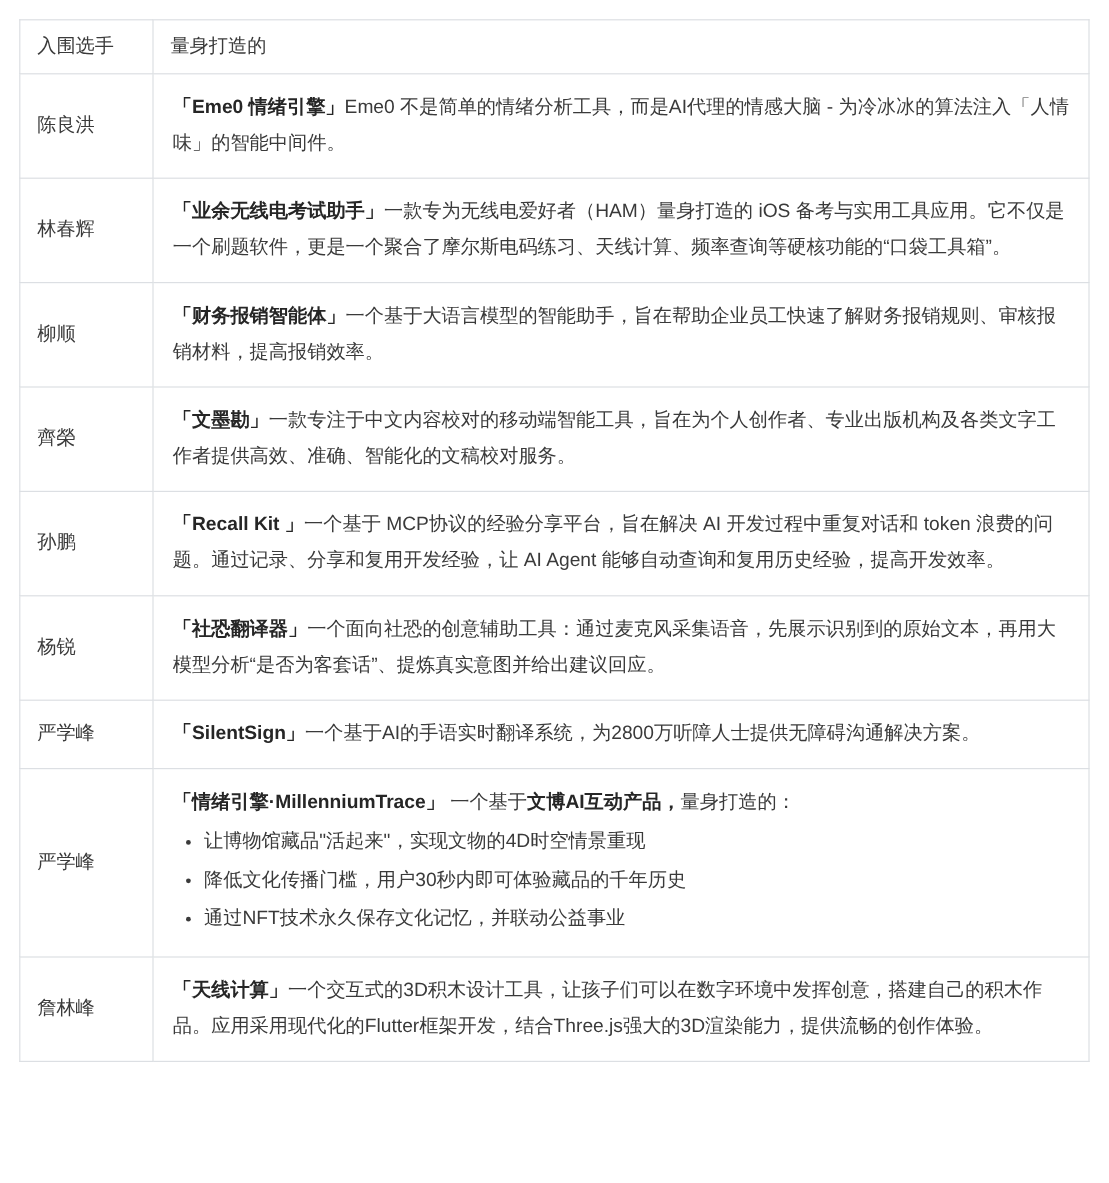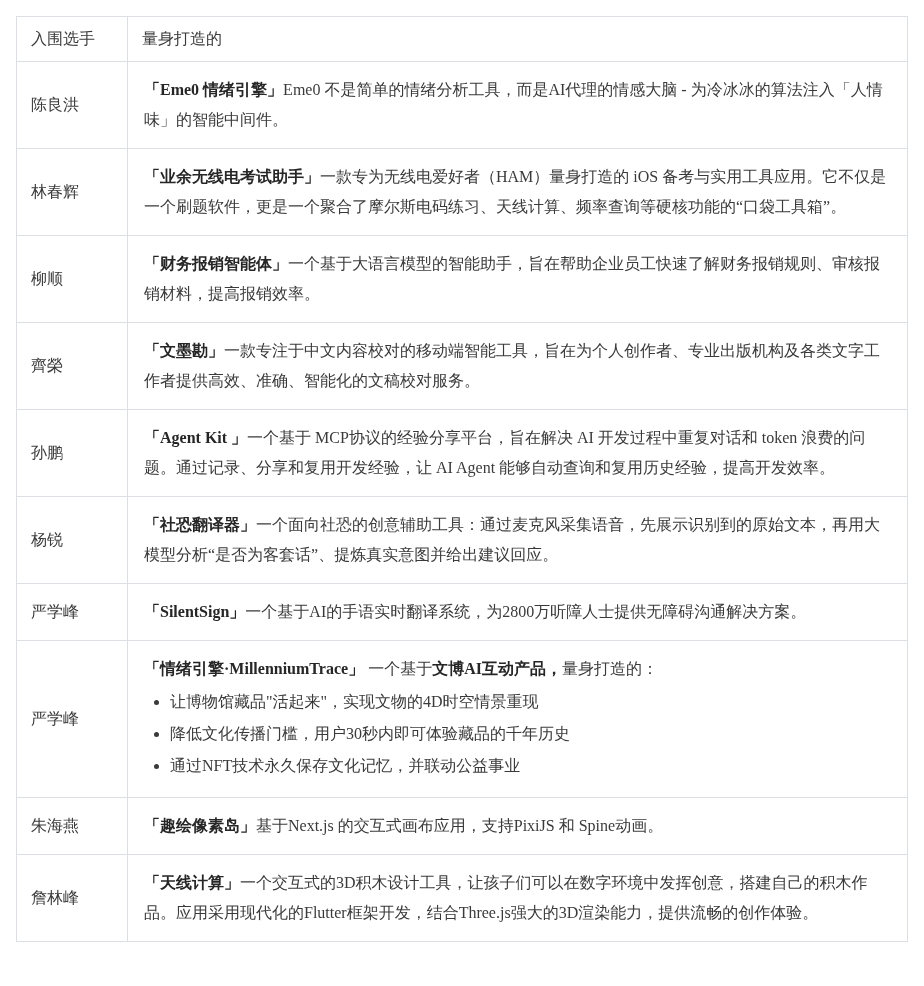--- a/index.html
+++ b/index.html
@@ -18,21 +18,20 @@
     width: 924px;
     min-height: 986px;
     background: var(--bg);
     padding: 16px;
   }
   table.shortlist {
     width: 892px;
     border-collapse: collapse;
     table-layout: fixed;
     background: var(--bg);
-    font-family: Liberation Serif, serif;
   }
   table.shortlist th,
   table.shortlist td {
     border: 1px solid var(--border);
     vertical-align: middle;
     text-align: left;
     font-size: 16px;
     line-height: 30px;
     font-weight: normal;
   }
@@ -109,21 +108,21 @@
     <td class="name-cell">齊榮</td>
     <td class="work-cell">
       <span><span class="seg bold">「文墨勘」</span><span class="seg">一款专注于中文内容校对的移动端智能工具，旨在为个人创作者、专业出版机构及各类文字工作者提供高效、准确、智能化的文稿校对服务。</span></span>
       
     </td>
   </tr>
 
   <tr>
     <td class="name-cell">孙鹏</td>
     <td class="work-cell">
-      <span><span class="seg bold">「Agent Kit 」</span><span class="seg">一个基于 MCP协议的经验分享平台，旨在解决 AI 开发过程中重复对话和 token 浪费的问题。通过记录、分享和复用开发经验，让 AI Agent 能够自动查询和复用历史经验，提高开发效率。</span></span>
+      <span><span class="seg bold">「Recall Kit 」</span><span class="seg">一个基于 MCP协议的经验分享平台，旨在解决 AI 开发过程中重复对话和 token 浪费的问题。通过记录、分享和复用开发经验，让 AI Agent 能够自动查询和复用历史经验，提高开发效率。</span></span>
       
     </td>
   </tr>
 
   <tr>
     <td class="name-cell">杨锐</td>
     <td class="work-cell">
       <span><span class="seg bold">「社恐翻译器」</span><span class="seg">一个面向社恐的创意辅助工具：通过麦克风采集语音，先展示识别到的原始文本，再用大模型分析“是否为客套话”、提炼真实意图并给出建议回应。</span></span>
       
     </td>
@@ -142,27 +141,20 @@
     <td class="work-cell">
       <span><span class="seg bold">「情绪引擎·MillenniumTrace」</span><span class="seg"> 一个基于</span><span class="seg bold">文博AI互动产品，</span><span class="seg">量身打造的：</span></span>
       <ul class="bullets">
               <li>让博物馆藏品"活起来"，实现文物的4D时空情景重现</li>
               <li>降低文化传播门槛，用户30秒内即可体验藏品的千年历史</li>
               <li>通过NFT技术永久保存文化记忆，并联动公益事业</li>
             </ul>
     </td>
   </tr>
 
-  <tr>
-    <td class="name-cell">朱海燕</td>
-    <td class="work-cell">
-      <span><span class="seg bold">「趣绘像素岛」</span><span class="seg">基于Next.js 的交互式画布应用，支持PixiJS 和 Spine动画。</span></span>
-      
-    </td>
-  </tr>
 
   <tr>
     <td class="name-cell">詹林峰</td>
     <td class="work-cell">
       <span><span class="seg bold">「天线计算」</span><span class="seg">一个交互式的3D积木设计工具，让孩子们可以在数字环境中发挥创意，搭建自己的积木作品。应用采用现代化的Flutter框架开发，结合Three.js强大的3D渲染能力，提供流畅的创作体验。</span></span>
       
     </td>
   </tr>
 </tbody>
   </table>

